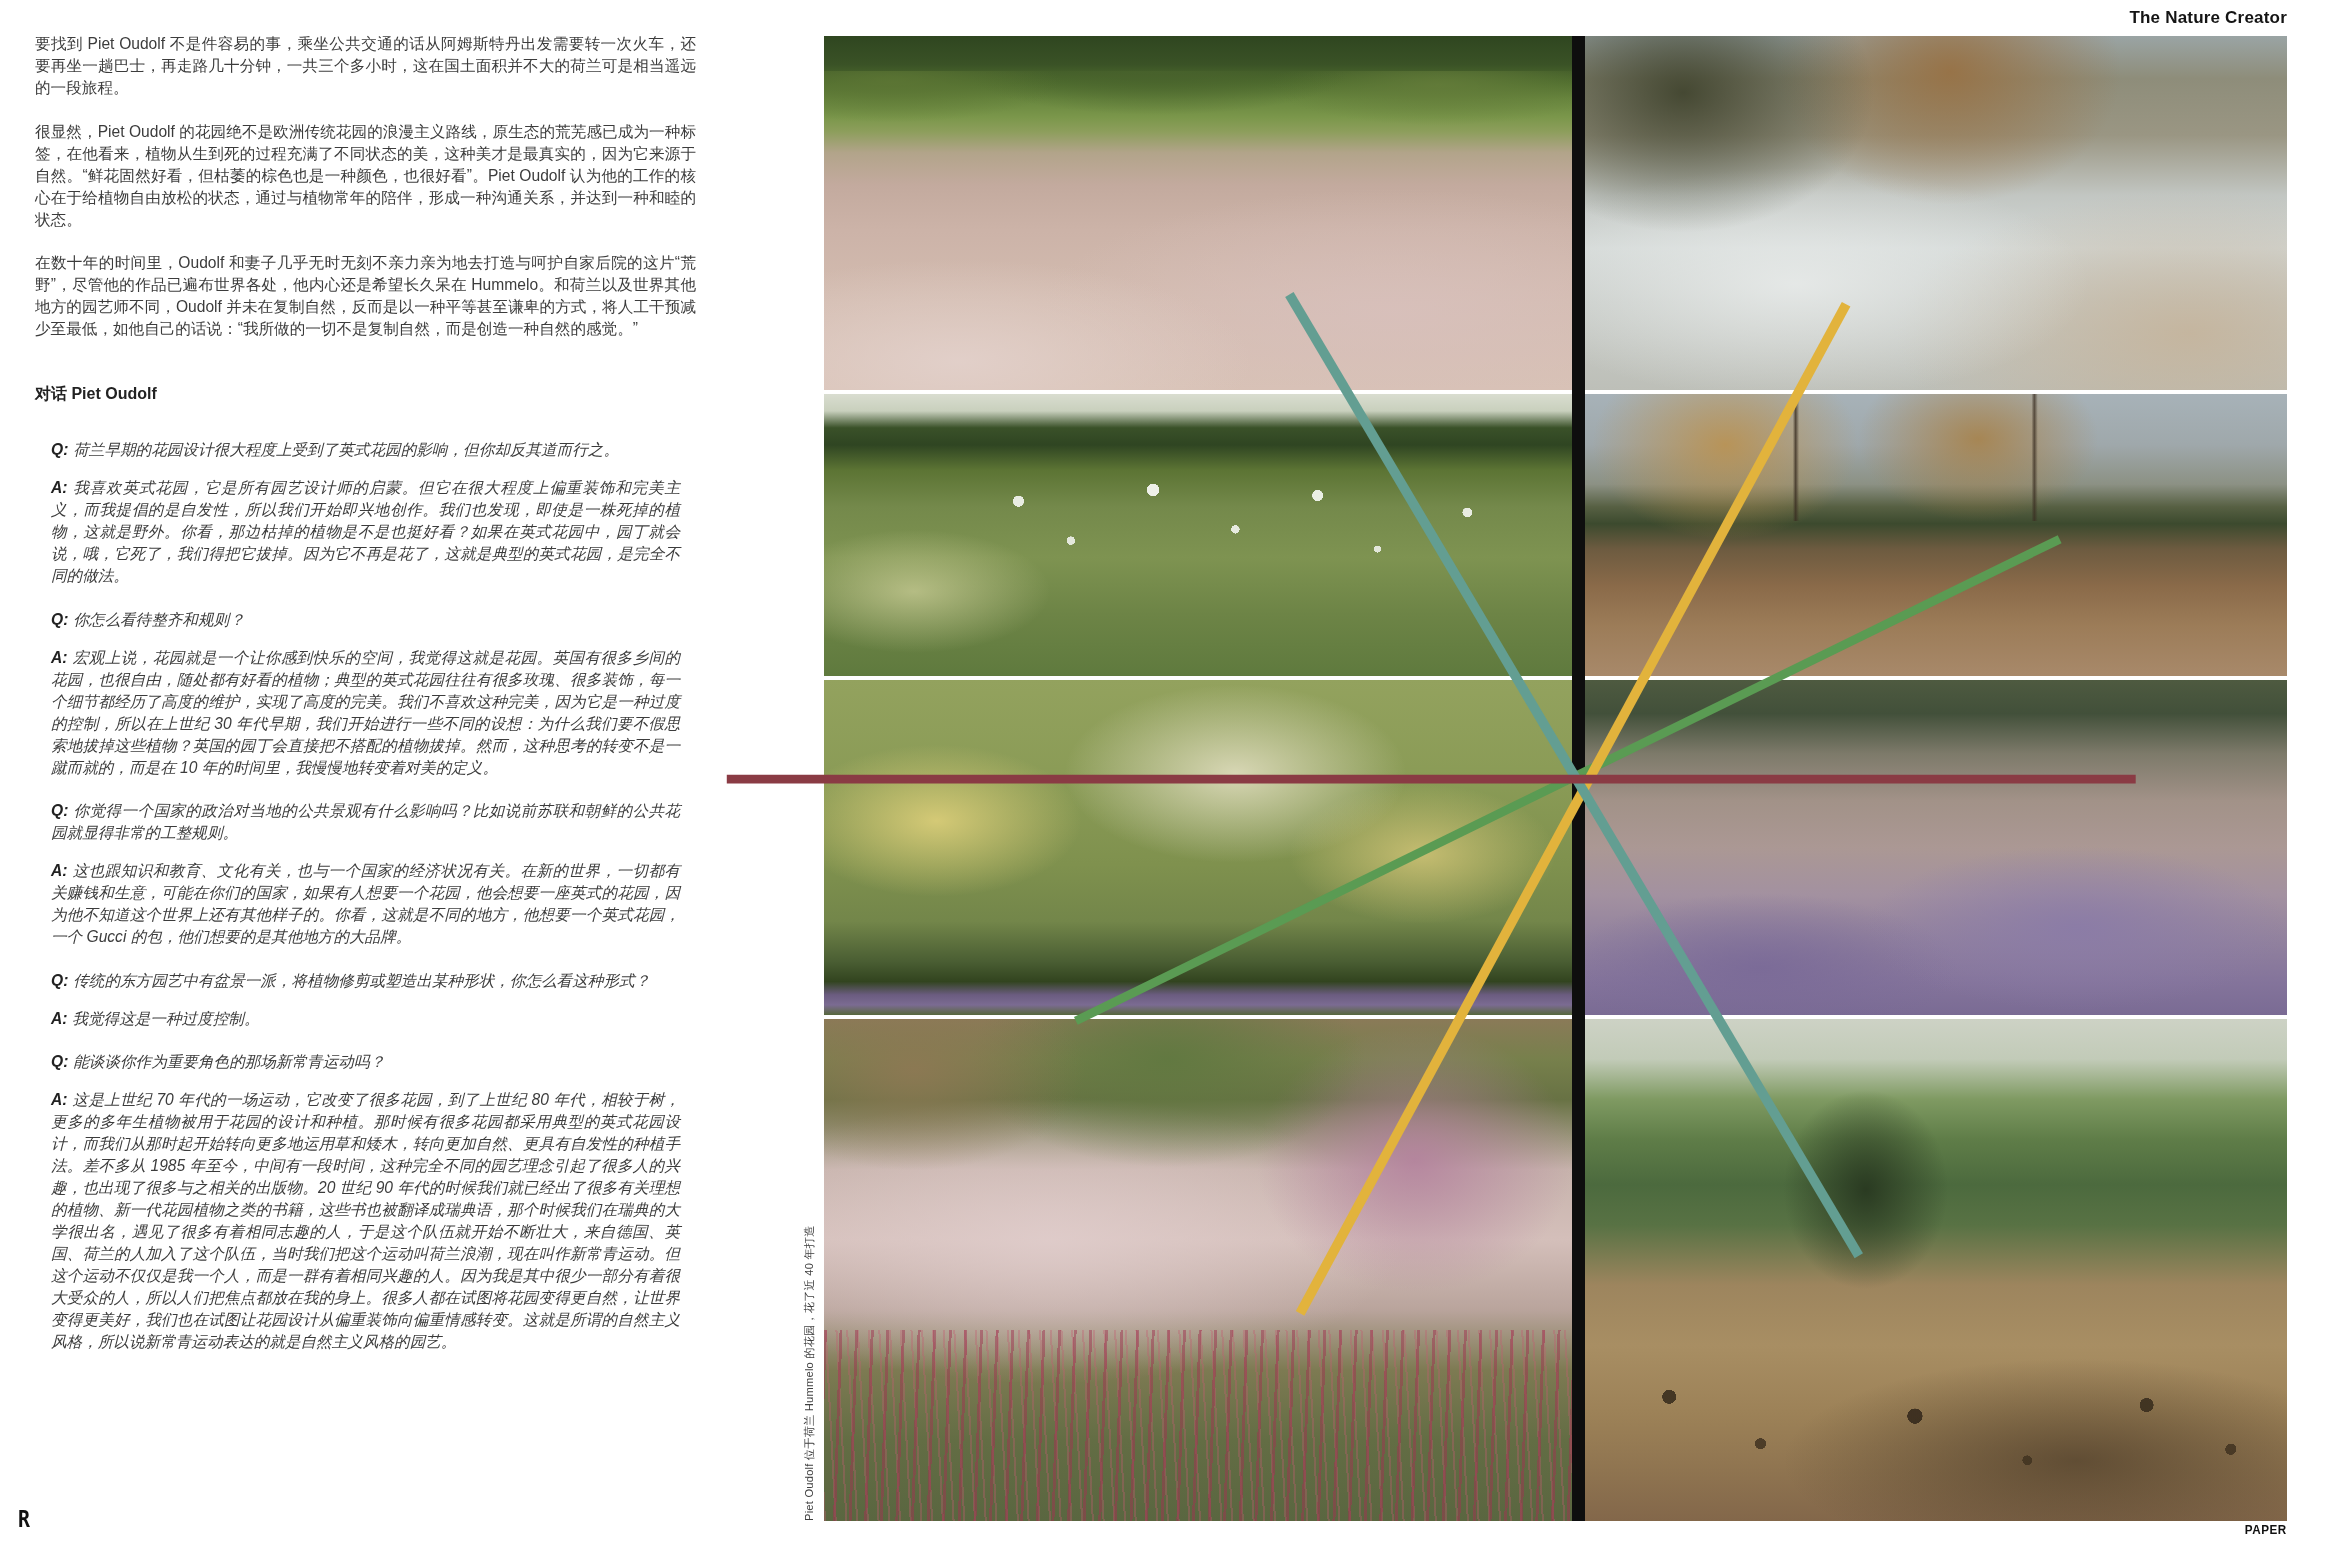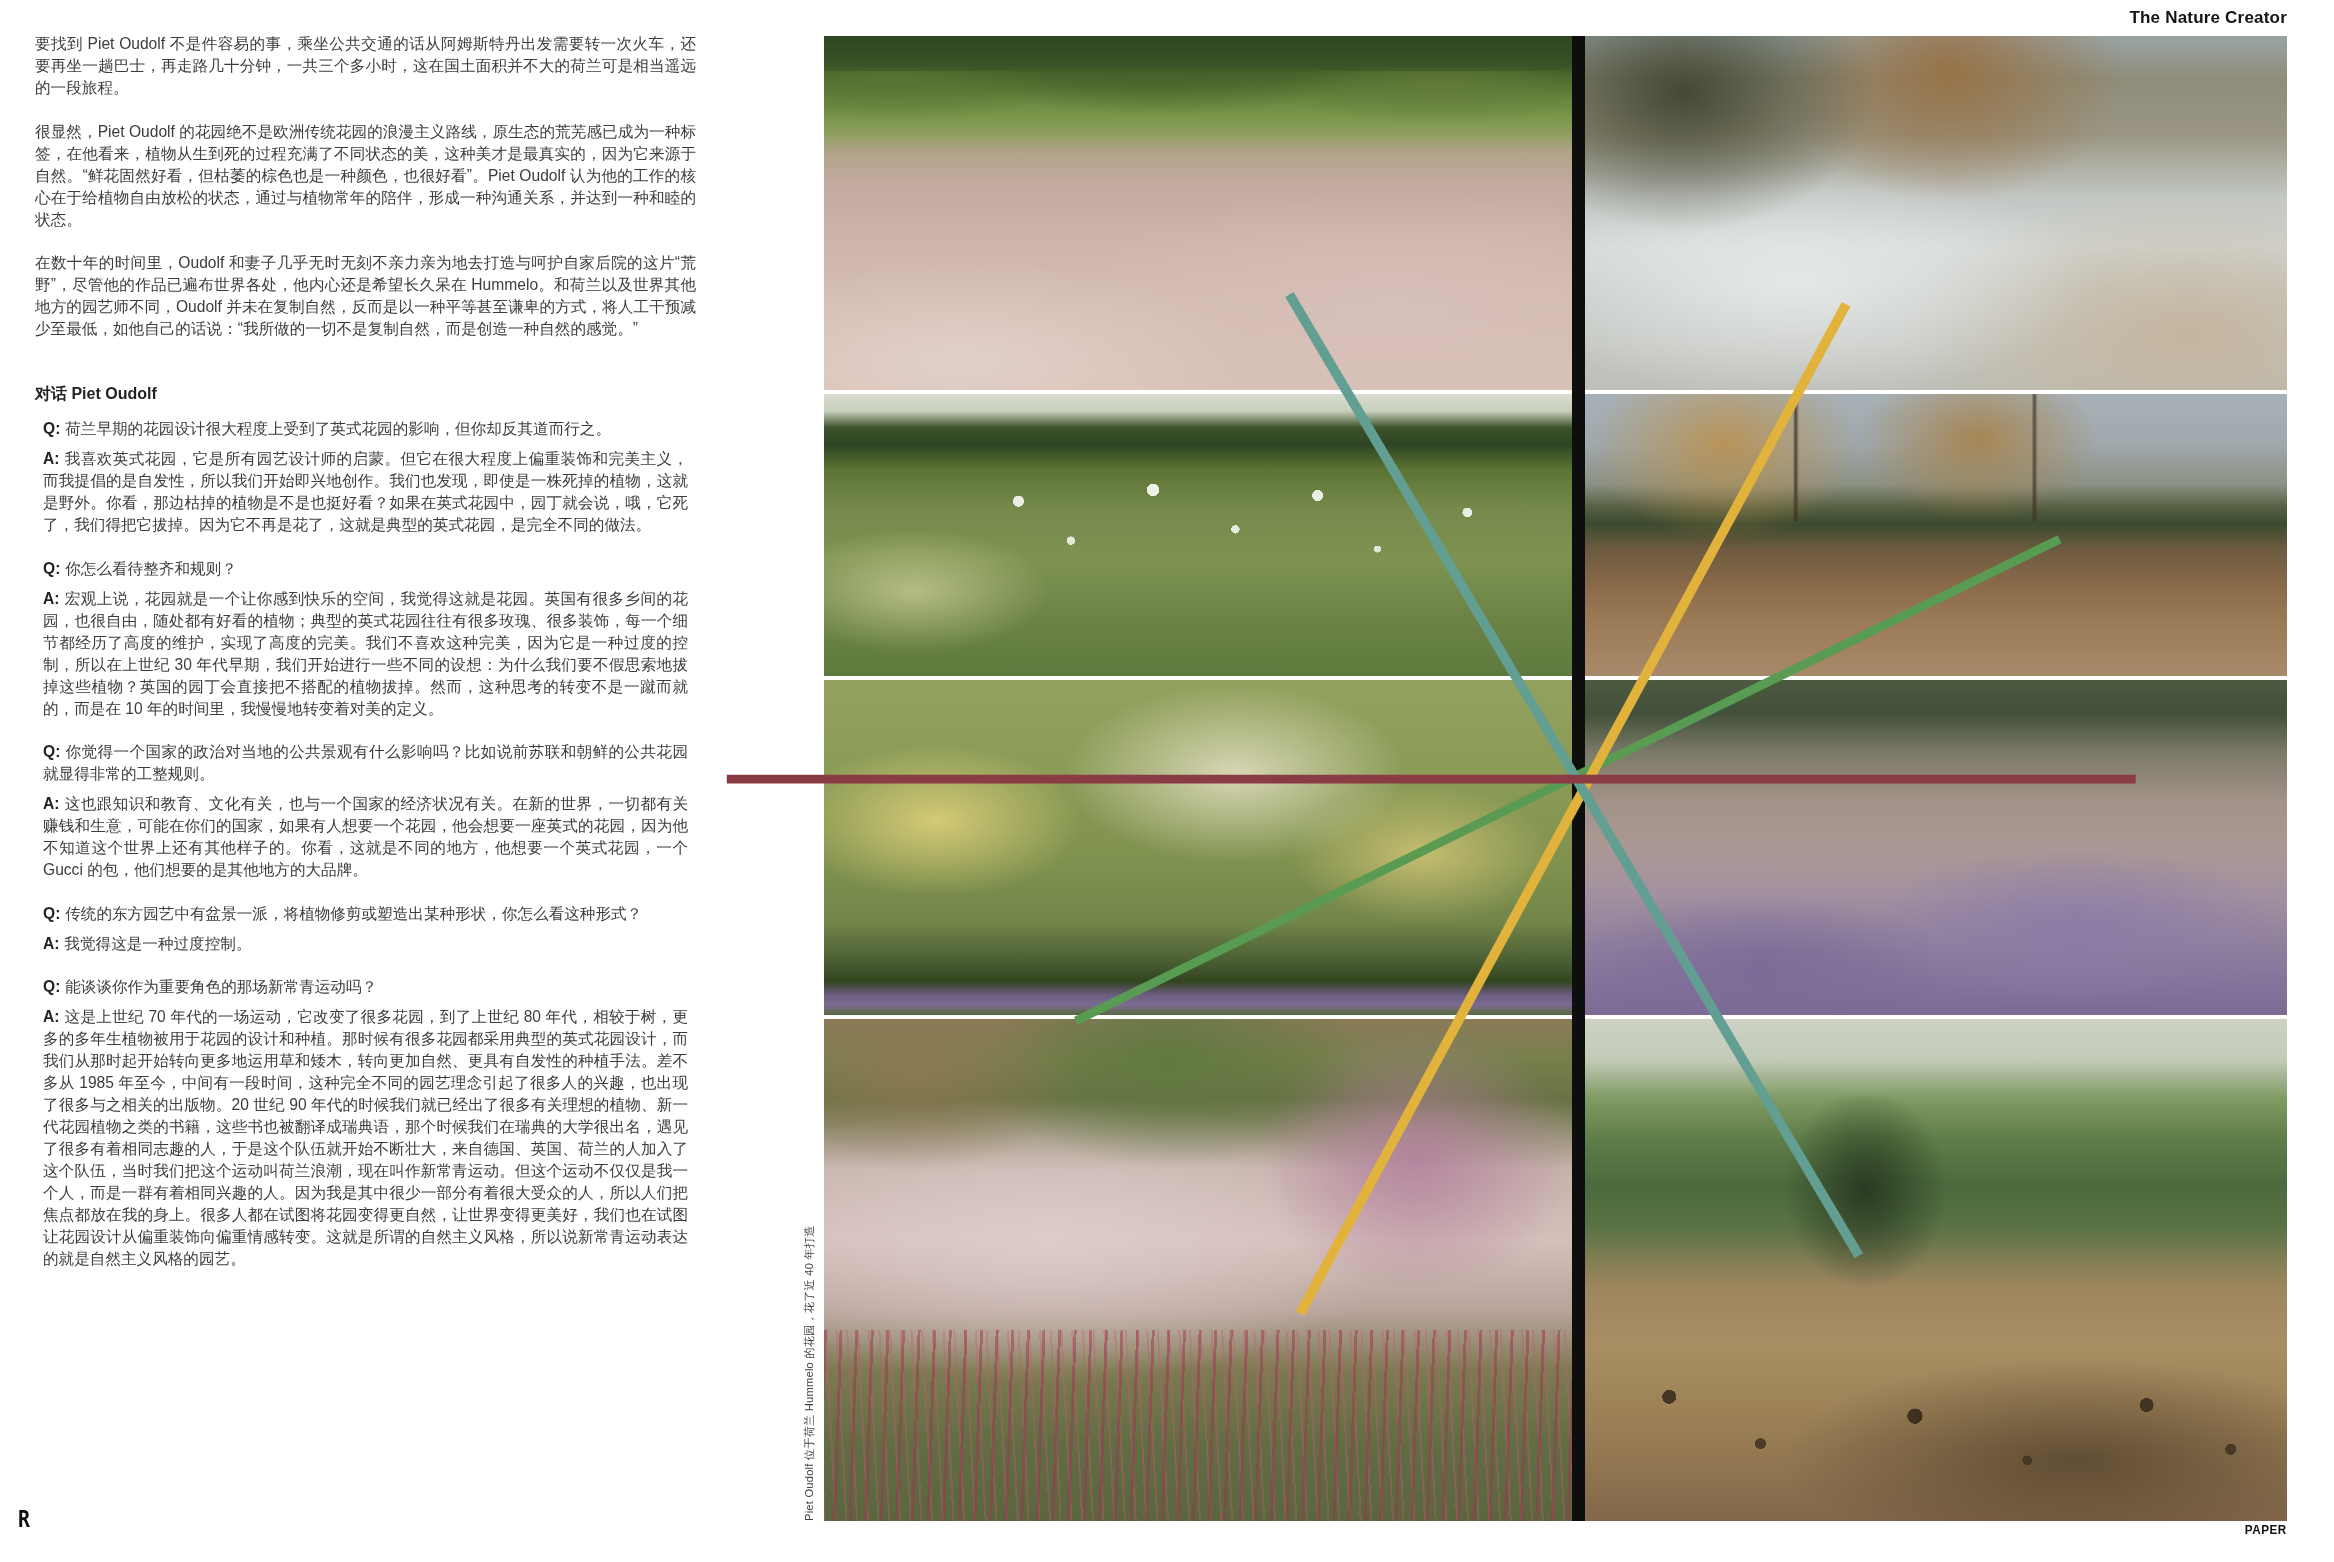--- a/index.html
+++ b/index.html
@@ -10,24 +10,24 @@
     -webkit-font-smoothing:antialiased;
   }
   
   .article{
     position:absolute;left:35px;top:33px;width:661px;
     font-size:15.6px;line-height:22px;color:#3c3c3c;
     text-align:justify;
   }
   .article p{margin:0 0 21.5px 0;}
   .dialogue-heading{
-    font-weight:bold;color:#222;margin:43px 0 13px 0;font-size:16px;
+    font-weight:bold;color:#222;margin:43px 0 34px 0;font-size:16px;
   }
   .qa{margin:0 0 21.5px 0;}
-  .qa .q,.qa .a{margin:8px;}
+  .qa .q,.qa .a{margin:16px;font-style:italic;}
   .qa-label{font-weight:bold;color:#222;margin-right:4.9px;}
   
   .page-title{
     position:absolute;top:7.8px;right:48px;
     font-size:17px;font-weight:bold;color:#141414;letter-spacing:0.2px;
   }
   .logo-r{
     position:absolute;left:17.6px;top:1505px;
     font-family:"DejaVu Sans Mono",monospace;
     font-size:23.4px;font-weight:bold;color:#111;transform:scaleX(.85);

